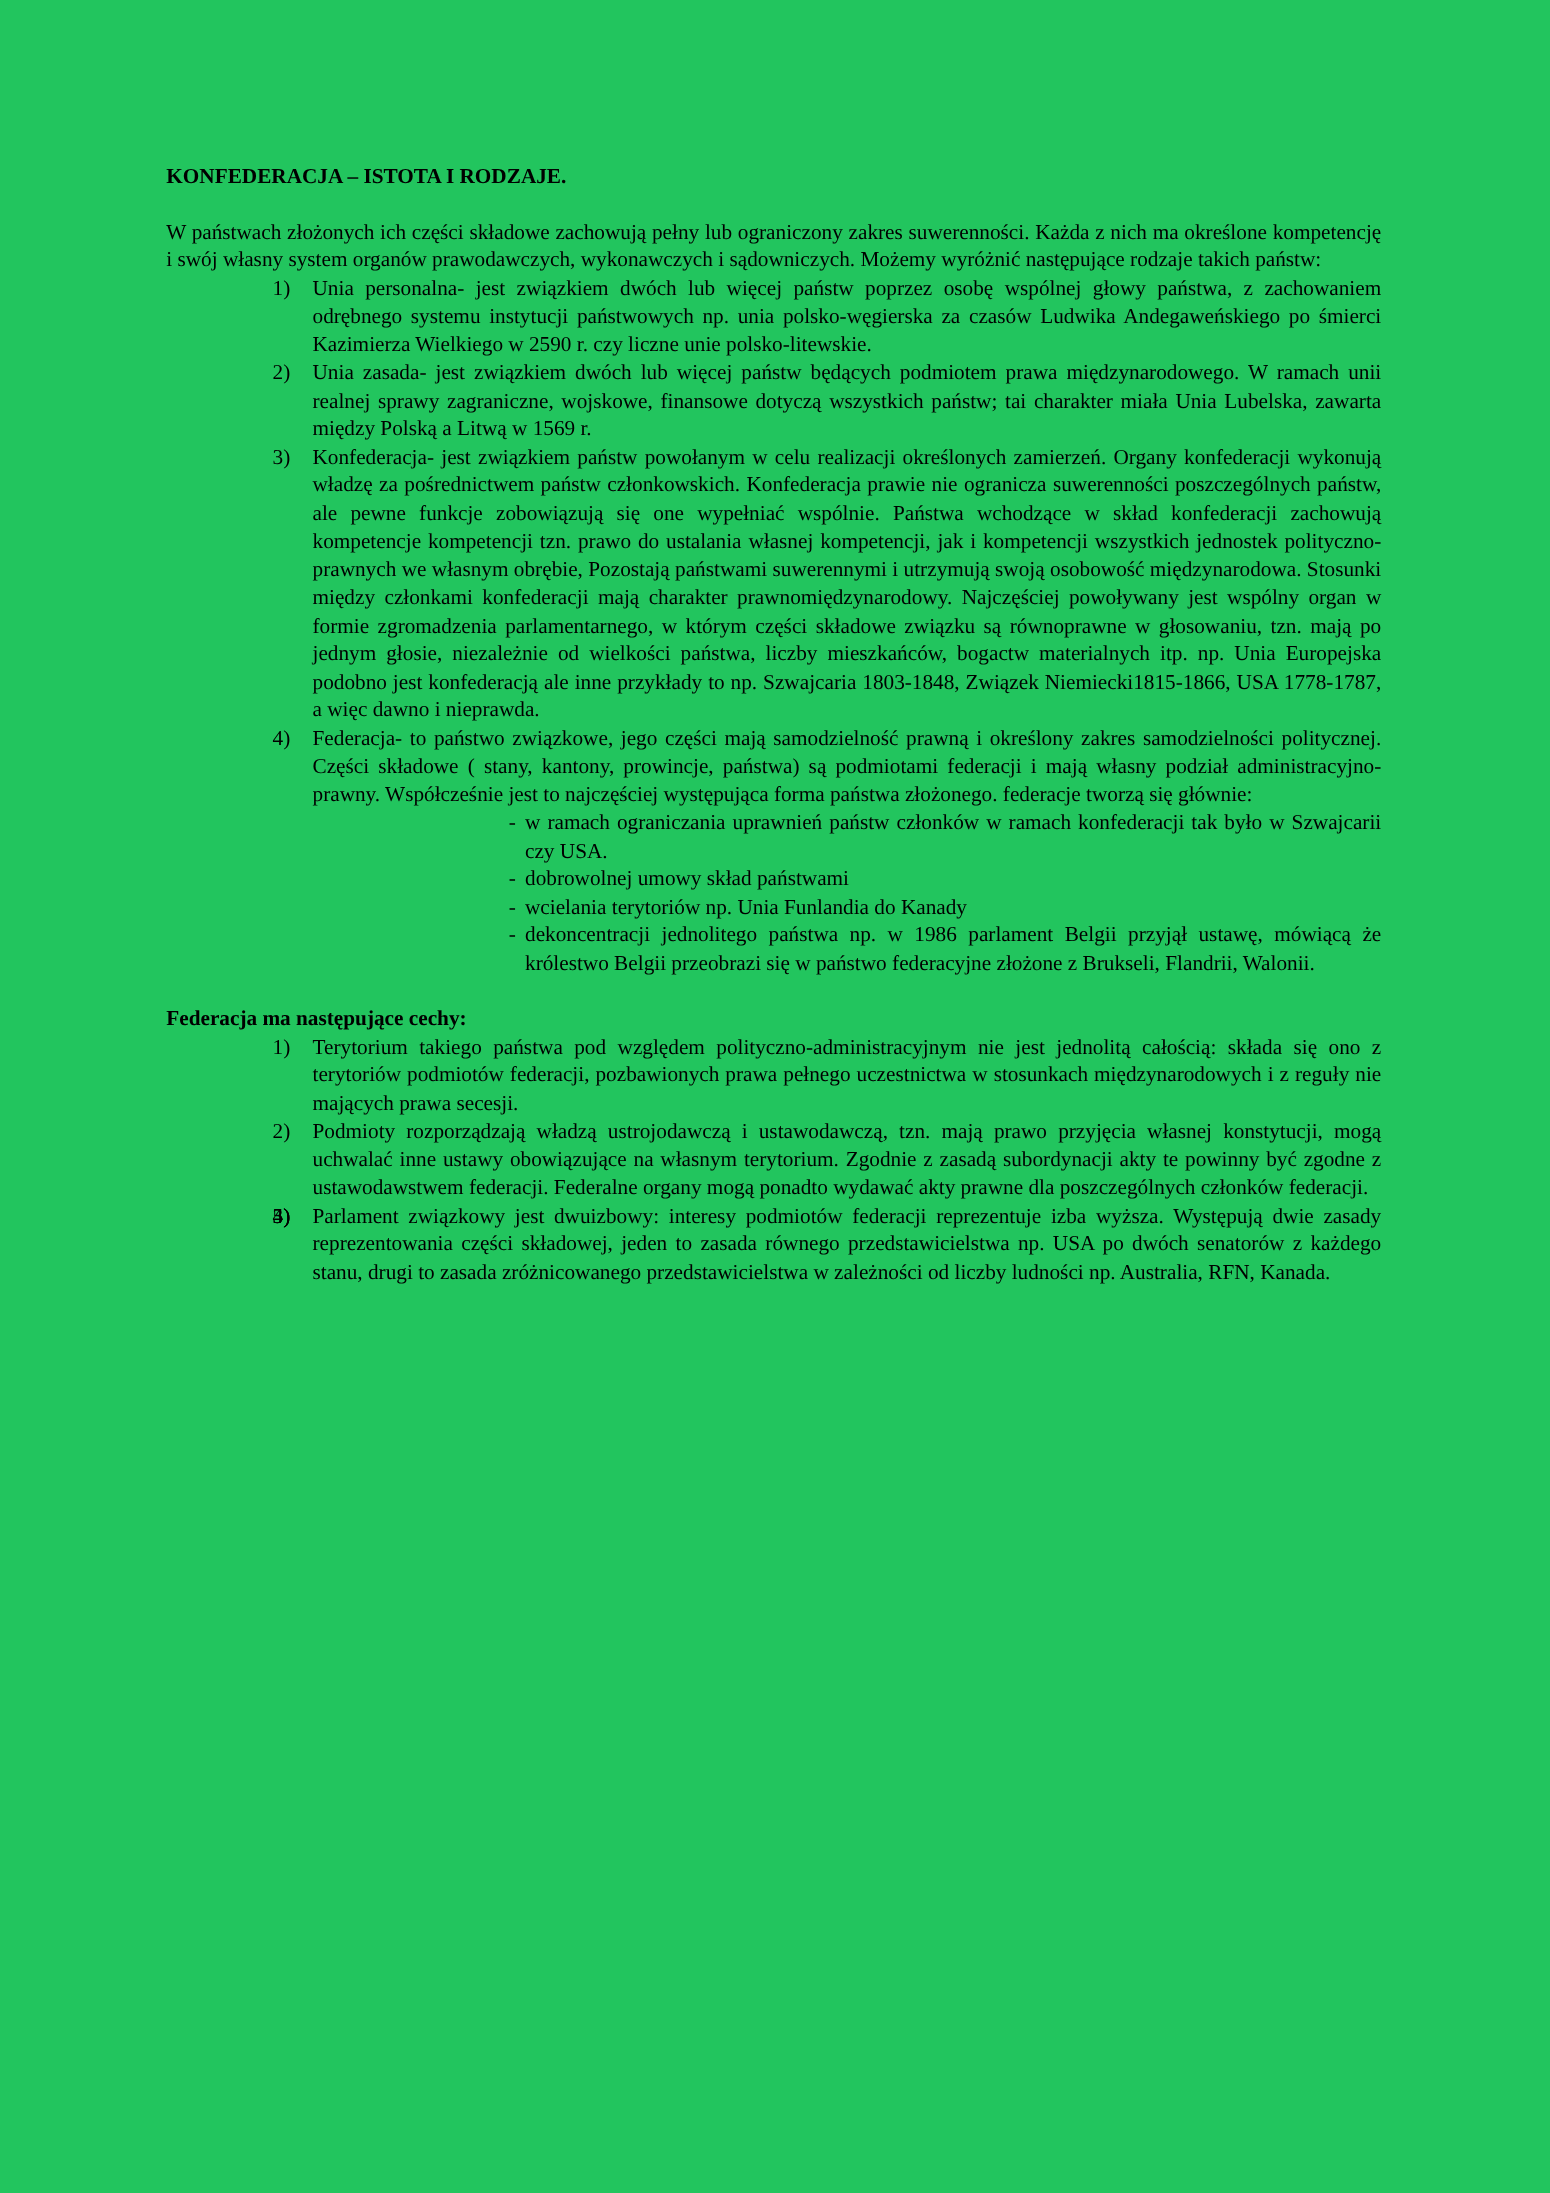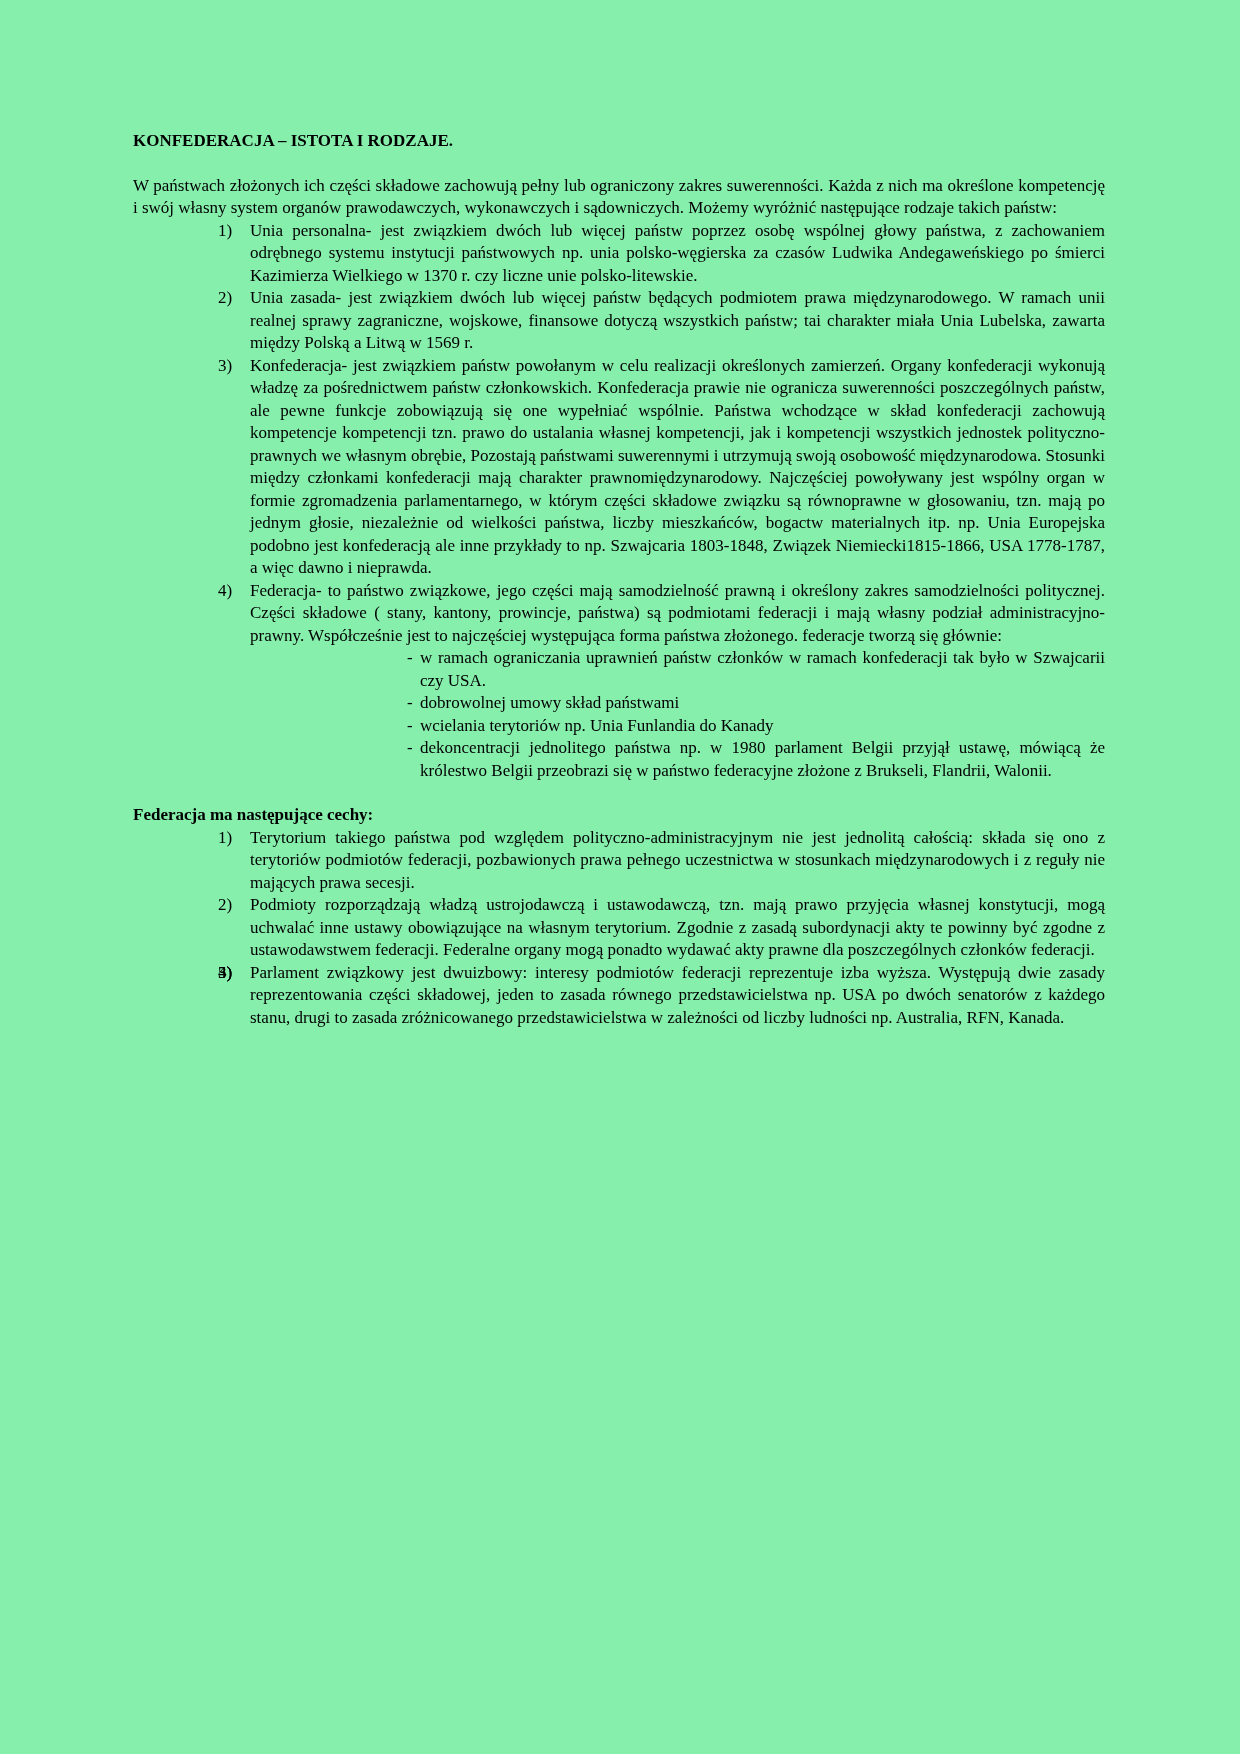--- a/index.html
+++ b/index.html
@@ -5,21 +5,21 @@
   html, body {
     margin: 0;
     padding: 0;
     background: #ffffff;
   }
   .page {
     width: 1240px;
     min-height: 1754px;
     box-sizing: border-box;
     padding: 130px 135px 90px 133px;
-    background: #86efac;
+    background: #22c55e;
     font-family: "Liberation Serif", serif;
     font-size: 17px;
     line-height: 22.5px;
     color: #000000;
   }
   .doc-title {
     font-weight: bold;
     margin: 0 0 22px 0;
   }
   .intro {
@@ -60,21 +60,21 @@
 <div class="page">
 
   <p class="doc-title">KONFEDERACJA – ISTOTA I RODZAJE.</p>
 
   <p class="intro">W państwach złożonych ich części składowe zachowują pełny lub ograniczony zakres suwerenności. Każda z nich ma określone kompetencję i swój własny system organów prawodawczych, wykonawczych i sądowniczych. Możemy wyróżnić następujące rodzaje takich państw:</p>
 
   <div>
 
     <div class="num-item">
       <span class="num">1)</span>
-      <span class="term">Unia personalna</span><span>- jest związkiem dwóch lub więcej państw poprzez osobę wspólnej głowy państwa, z zachowaniem odrębnego systemu instytucji państwowych np. unia polsko-węgierska za czasów Ludwika Andegaweńskiego po śmierci Kazimierza Wielkiego w 1370 r. czy liczne unie polsko-litewskie.</span>
+      <span class="term">Unia personalna</span><span>- jest związkiem dwóch lub więcej państw poprzez osobę wspólnej głowy państwa, z zachowaniem odrębnego systemu instytucji państwowych np. unia polsko-węgierska za czasów Ludwika Andegaweńskiego po śmierci Kazimierza Wielkiego w 2590 r. czy liczne unie polsko-litewskie.</span>
     </div>
 
     <div class="num-item">
       <span class="num">2)</span>
       <span class="term">Unia zasada</span><span>- jest związkiem dwóch lub więcej państw będących podmiotem prawa międzynarodowego. W ramach unii realnej sprawy zagraniczne, wojskowe, finansowe dotyczą wszystkich państw; tai charakter miała Unia Lubelska, zawarta między Polską a Litwą w 1569 r.</span>
     </div>
 
     <div class="num-item">
       <span class="num">3)</span>
       <span class="term">Konfederacja</span><span>- jest związkiem państw powołanym w celu realizacji określonych zamierzeń. Organy konfederacji wykonują władzę za pośrednictwem państw członkowskich. Konfederacja prawie nie ogranicza suwerenności poszczególnych państw, ale pewne funkcje zobowiązują się one wypełniać wspólnie. Państwa wchodzące w skład konfederacji zachowują kompetencje kompetencji tzn. prawo do ustalania własnej kompetencji, jak i kompetencji wszystkich jednostek polityczno-prawnych we własnym obrębie, Pozostają państwami suwerennymi i utrzymują swoją osobowość międzynarodowa. Stosunki między członkami konfederacji mają charakter prawnomiędzynarodowy. Najczęściej powoływany jest wspólny organ w formie zgromadzenia parlamentarnego, w którym części składowe związku są równoprawne w głosowaniu, tzn. mają po jednym głosie, niezależnie od wielkości państwa, liczby mieszkańców, bogactw materialnych itp. np. Unia Europejska podobno jest konfederacją ale inne przykłady to np. Szwajcaria 1803-1848, Związek Niemiecki1815-1866, USA 1778-1787, a więc dawno i nieprawda.</span>
@@ -92,21 +92,21 @@
         <div class="dash-item">
           <span class="dash">-</span>
           <span>dobrowolnej umowy skład państwami</span>
         </div>
         <div class="dash-item">
           <span class="dash">-</span>
           <span>wcielania terytoriów np. Unia Funlandia do Kanady</span>
         </div>
         <div class="dash-item">
           <span class="dash">-</span>
-          <span>dekoncentracji jednolitego państwa np. w 1980 parlament Belgii przyjął ustawę, mówiącą że królestwo Belgii przeobrazi się w państwo federacyjne złożone z Brukseli, Flandrii, Walonii.</span>
+          <span>dekoncentracji jednolitego państwa np. w 1986 parlament Belgii przyjął ustawę, mówiącą że królestwo Belgii przeobrazi się w państwo federacyjne złożone z Brukseli, Flandrii, Walonii.</span>
         </div>
       </div>
     </div>
 
   </div>
 
   <p class="features-heading">Federacja ma następujące cechy:</p>
 
   <div>
 

